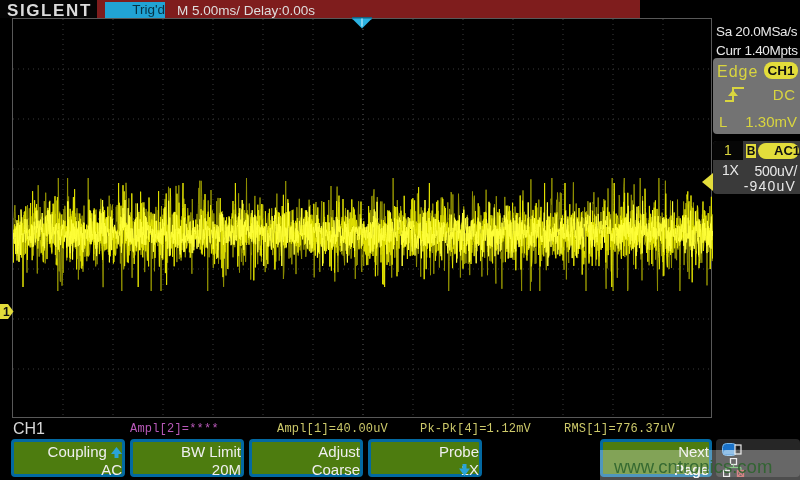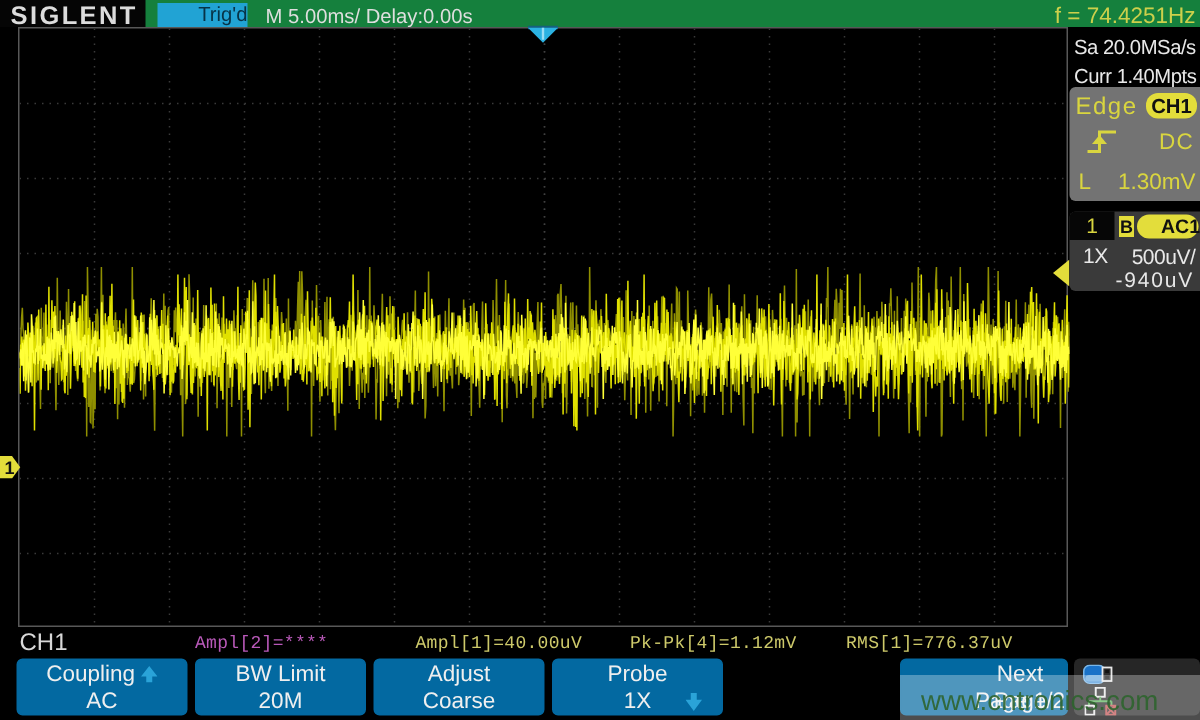--- a/index.html
+++ b/index.html
@@ -1,19 +1,19 @@
 <!DOCTYPE html>
 <html><head><meta charset="utf-8"><title>scope</title>
 <style>
 * { margin:0; padding:0; box-sizing:border-box; }
 html,body { width:800px; height:480px; background:#000; overflow:hidden; }
 body { font-family:"Liberation Sans", sans-serif; position:relative; }
 .abs { position:absolute; }
 
-#topbar { position:absolute; left:0; top:0; width:800px; height:18px; background:#15803d; }
+#topbar { position:absolute; left:0; top:0; width:640px; height:18px; background:#7f1d1d; }
 #logopatch { position:absolute; left:0; top:0; width:97px; height:18px; background:#050505; }
 #logo { position:absolute; left:7px; top:1px; font-size:17px; font-weight:bold; letter-spacing:1.6px; color:#dcdcdc; }
 #trigd { position:absolute; left:105px; top:2px; width:60px; height:16px; background:#21a3d4; color:#073346;
   font-size:13.5px; text-align:right; line-height:16px; }
 #tbinfo { position:absolute; left:177px; top:2.5px; font-size:13.5px; color:#dedede; }
 #freq { position:absolute; right:3px; top:2px; font-size:15px; color:#cdd04b; }
 
 #plot { position:absolute; left:12px; top:18px; width:700px; height:400px; background:#000;
   border:1px solid #585858; }
 
@@ -39,41 +39,40 @@
 #vdiv { position:absolute; right:3px; top:21.5px; font-size:14px; }
 #voff { position:absolute; right:4px; top:36.5px; font-size:14px; letter-spacing:1.2px; }
 
 #chlabel { position:absolute; left:13px; top:419.5px; font-size:16px; color:#d8d8d8; }
 .meas { position:absolute; top:421.5px; font-family:"Liberation Mono", monospace; font-size:12px; letter-spacing:0.2px; }
 #m2 { left:130px; color:#b959b9; }
 #m1 { left:277px; color:#cdc96a; }
 #m3 { left:420px; color:#cdc96a; }
 #m4 { left:564px; color:#cdc96a; }
 
-.btn { position:absolute; top:439px; width:114px; height:38px; background:#0369a1; border:1px solid #0369a1;
-  border-radius:4px; color:#efefef; font-size:15px; text-align:center; }
+.btn { position:absolute; top:439px; width:114px; height:38px; background:#4d7c0f; border:3px solid #0369a1;
+  border-radius:4px; color:#efefef; font-size:15px; text-align:right; }
 .btn .l1 { margin-top:1px; height:18px; line-height:18px; }
 .btn .l2 { height:17px; line-height:17px; }
 #b1 { left:11px; }
 #b2 { left:130px; }
 #b3 { left:249px; }
 #b4 { left:368px; }
 #b5 { left:600px; width:112px;padding-left:48px; }
 #iconpanel { position:absolute; left:716px; top:439px; width:84px; height:38px; background:#262626; border-radius:4px; }
 
 #wmband { position:absolute; left:600px; top:450px; width:200px; height:30px; background:rgba(255,255,255,0.30); }
 #wmtext { position:absolute; left:614px; top:455.5px; font-size:18.5px; color:rgba(45,100,45,0.9); letter-spacing:0px; white-space:nowrap; }
 </style></head>
 <body>
 <div id="topbar">
   <div id="logopatch"></div>
   <div id="logo">SIGLENT</div>
   <div id="trigd">Trig'd</div>
   <div id="tbinfo">M 5.00ms/ Delay:0.00s</div>
-  <div id="freq">f = 74.4251Hz</div>
 </div>
 
 <div id="plot">
 <svg width="700" height="400" viewBox="0 0 700 400" style="position:absolute;left:0;top:0">
 <line x1="50" y1="0" x2="50" y2="400" stroke="#3a3a3a" stroke-width="1" stroke-dasharray="1 4"></line>
 <line x1="100" y1="0" x2="100" y2="400" stroke="#3a3a3a" stroke-width="1" stroke-dasharray="1 4"></line>
 <line x1="150" y1="0" x2="150" y2="400" stroke="#3a3a3a" stroke-width="1" stroke-dasharray="1 4"></line>
 <line x1="200" y1="0" x2="200" y2="400" stroke="#3a3a3a" stroke-width="1" stroke-dasharray="1 4"></line>
 <line x1="250" y1="0" x2="250" y2="400" stroke="#3a3a3a" stroke-width="1" stroke-dasharray="1 4"></line>
 <line x1="300" y1="0" x2="300" y2="400" stroke="#3a3a3a" stroke-width="1" stroke-dasharray="1 4"></line>

